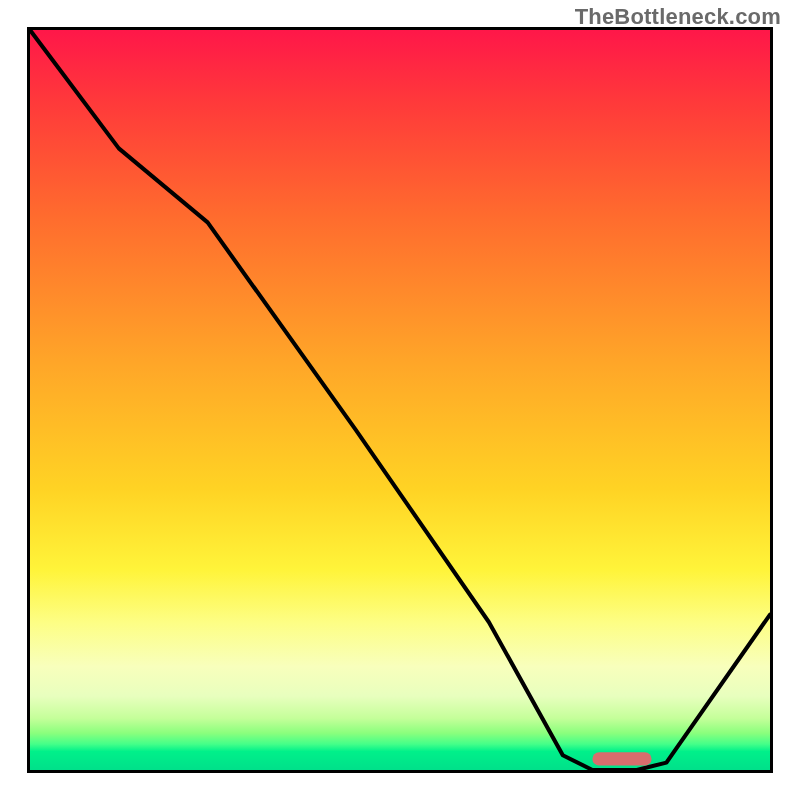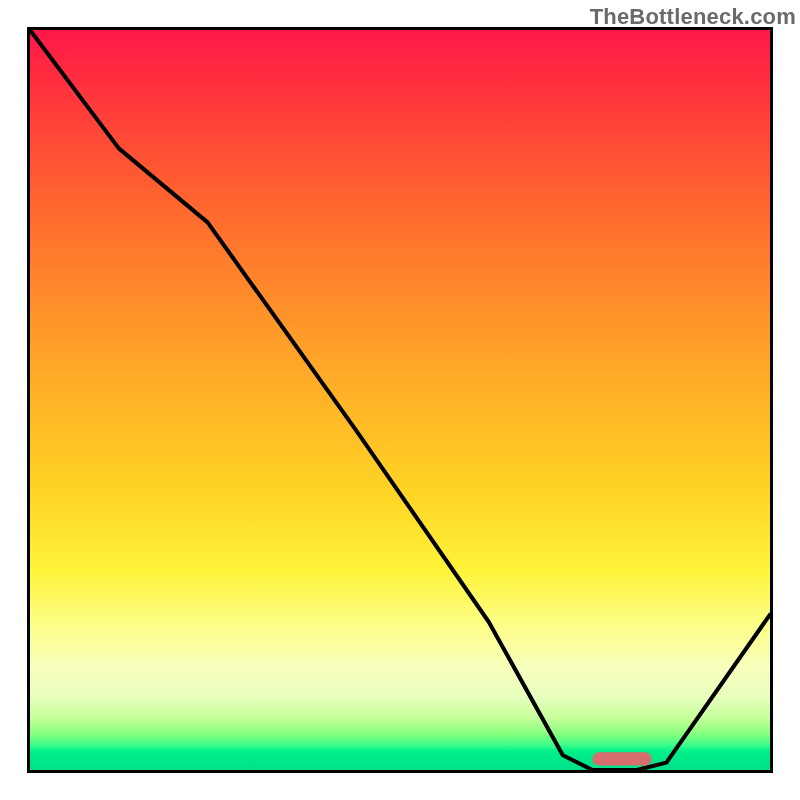--- a/index.html
+++ b/index.html
@@ -12,21 +12,21 @@
     overflow: hidden;
   }
   .outer {
     position: relative;
     width: 800px;
     height: 800px;
   }
   .watermark {
     position: absolute;
     top: 4px;
-    right: 4px;
+    right: 19px;
     font-size: 22px;
     font-weight: 600;
     color: #6a6a6a;
     font-family: Arial, sans-serif;
     letter-spacing: 0.2px;
   }
   .plot {
     position: absolute;
     left: 30px;
     top: 30px;

